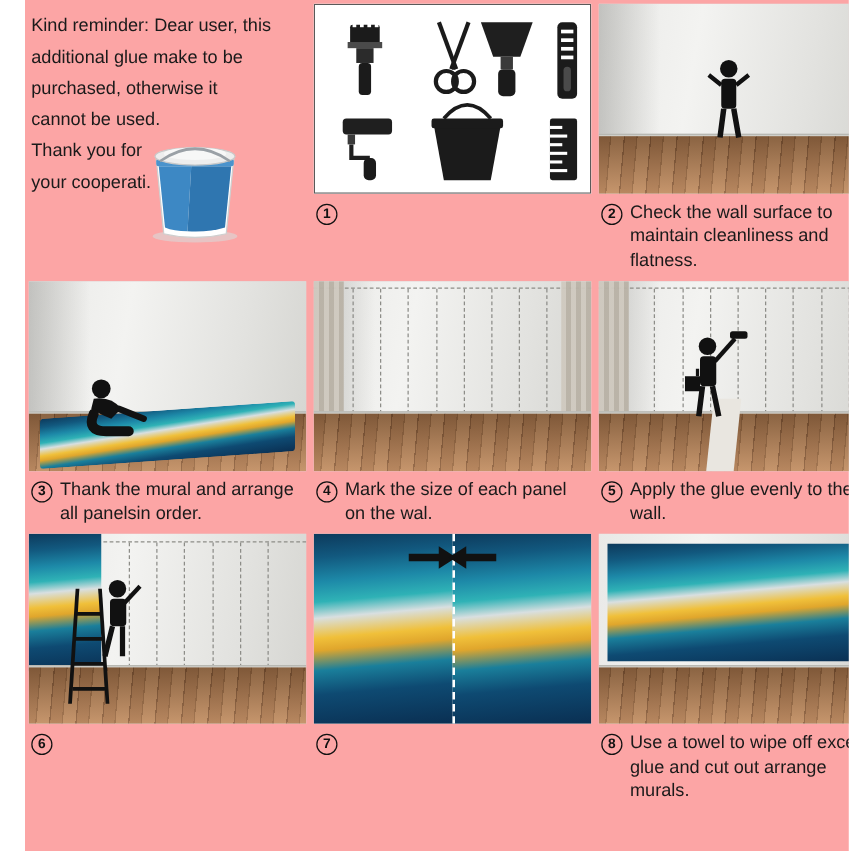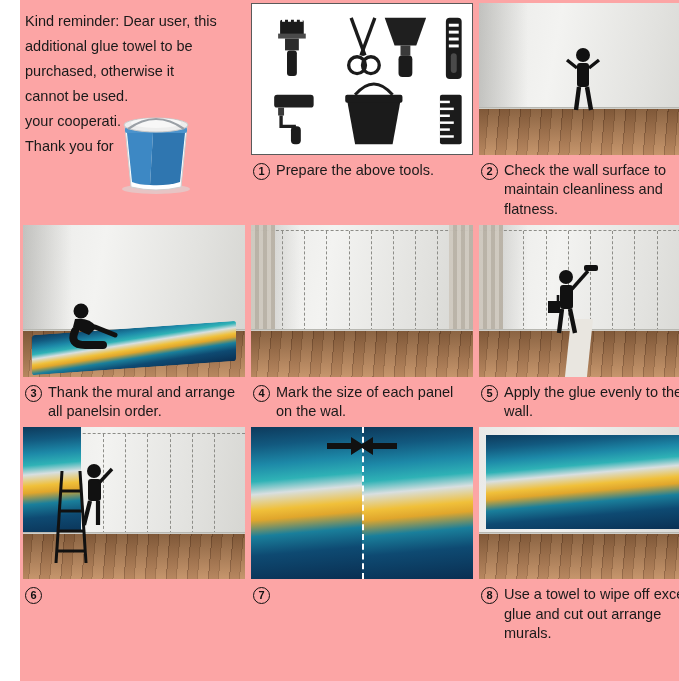--- a/index.html
+++ b/index.html
@@ -145,25 +145,25 @@
 </style>
 </head>
 <body>
 
 <div id="sheet">
   <div class="grid">
 
     <div class="cell">
       <div class="reminder">
         <div>Kind reminder: Dear user, this</div>
-        <div>additional glue towel to be</div>
+        <div>additional glue make to be</div>
         <div>purchased, otherwise it</div>
         <div>cannot be used.</div>
+        <div>Thank you for</div>
         <div>your cooperati.</div>
-        <div>Thank you for</div>
 
         <svg class="bucket" viewBox="0 0 86 92">
           <ellipse cx="43" cy="86" rx="34" ry="5" fill="#d9d9d9" opacity=".6"></ellipse>
           <path d="M12 24 L74 24 L68 84 Q43 90 18 84 Z" fill="#ffffff" stroke="#cfcfcf" stroke-width="1"></path>
           <path d="M14 30 L40 30 L37 82 Q26 82 19 79 Z" fill="#3d88c4"></path>
           <path d="M40 30 L72 30 L67 79 Q54 83 37 82 Z" fill="#2f76b0"></path>
           <rect x="12" y="24" width="62" height="6" rx="2" fill="#4b93cc"></rect>
           <ellipse cx="43" cy="22" rx="32" ry="7" fill="#ededed" stroke="#c9c9c9"></ellipse>
           <ellipse cx="43" cy="20" rx="25" ry="5" fill="#f7f7f7"></ellipse>
           <path d="M15 26 Q43 6 71 26" fill="none" stroke="#9aa0a6" stroke-width="2.2"></path>
@@ -230,21 +230,20 @@
               <rect x="190" y="112" width="10" height="2.5" fill="#fff"></rect>
               <rect x="190" y="119" width="14" height="2.5" fill="#fff"></rect>
               <rect x="190" y="126" width="10" height="2.5" fill="#fff"></rect>
               <rect x="190" y="133" width="14" height="2.5" fill="#fff"></rect>
             </g>
           </svg>
         </div>
       </div>
       <div class="caption">
         <span class="num">1</span>
-        <span class="captxt">Prepare the above tools.</span>
       </div>
     </div>
 
     <div class="cell">
       <div class="imgbox">
         <div class="room">
           <div class="wall"></div>
           <div class="wall-shadow"></div>
           <div class="baseboard"></div>
           <div class="floor"></div>

